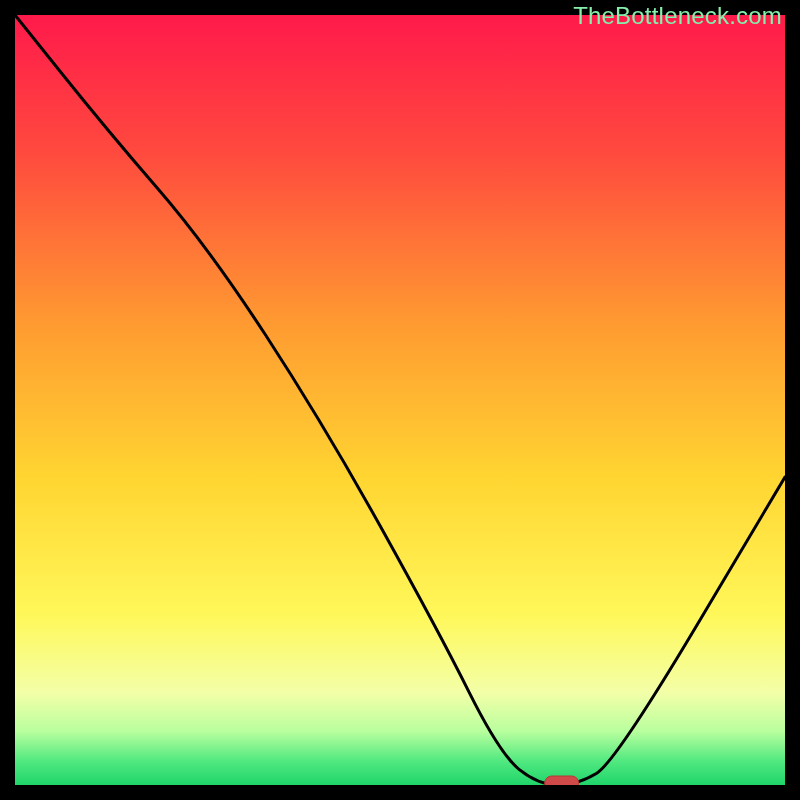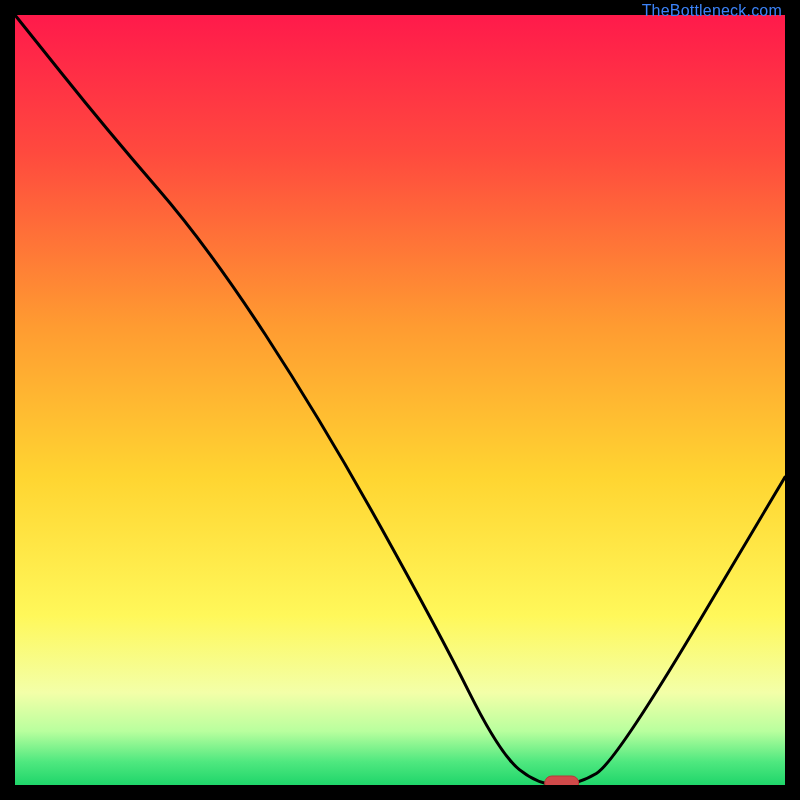--- a/index.html
+++ b/index.html
@@ -23,22 +23,22 @@
     position: absolute;
     left: 0;
     top: 0;
     width: 770px;
     height: 770px;
   }
   .watermark {
     position: absolute;
     top: 2px;
     right: 18px;
-    color: #3b82f6;
-    font-size: 16px;
+    color: #86efac;
+    font-size: 24px;
     font-weight: 500;
     letter-spacing: 0.2px;
   }
 </style>
 </head>
 <body>
 
 <div class="frame">
   <svg class="plot" viewBox="0 0 770 770">
     <defs>

